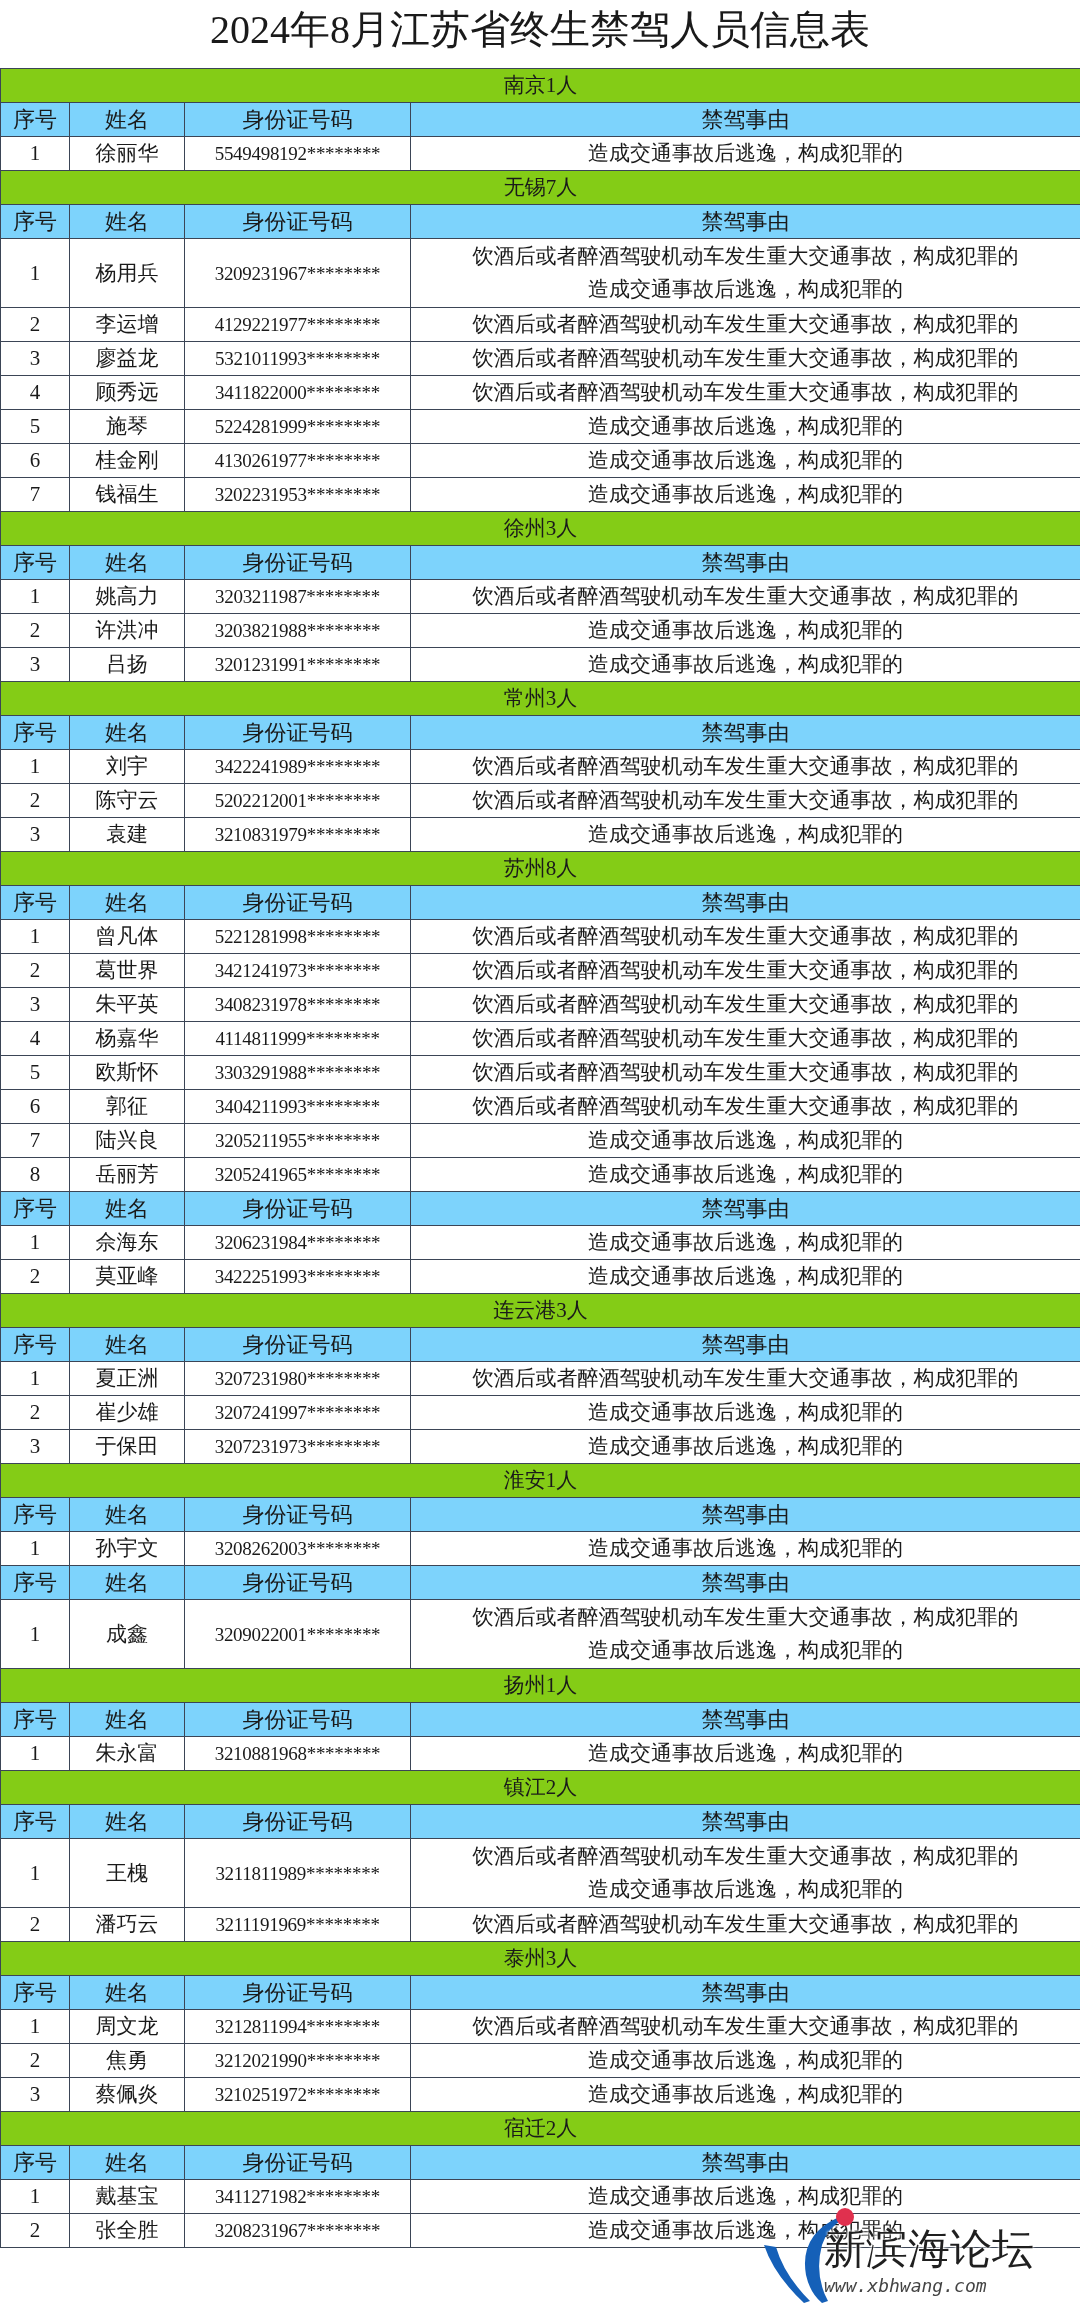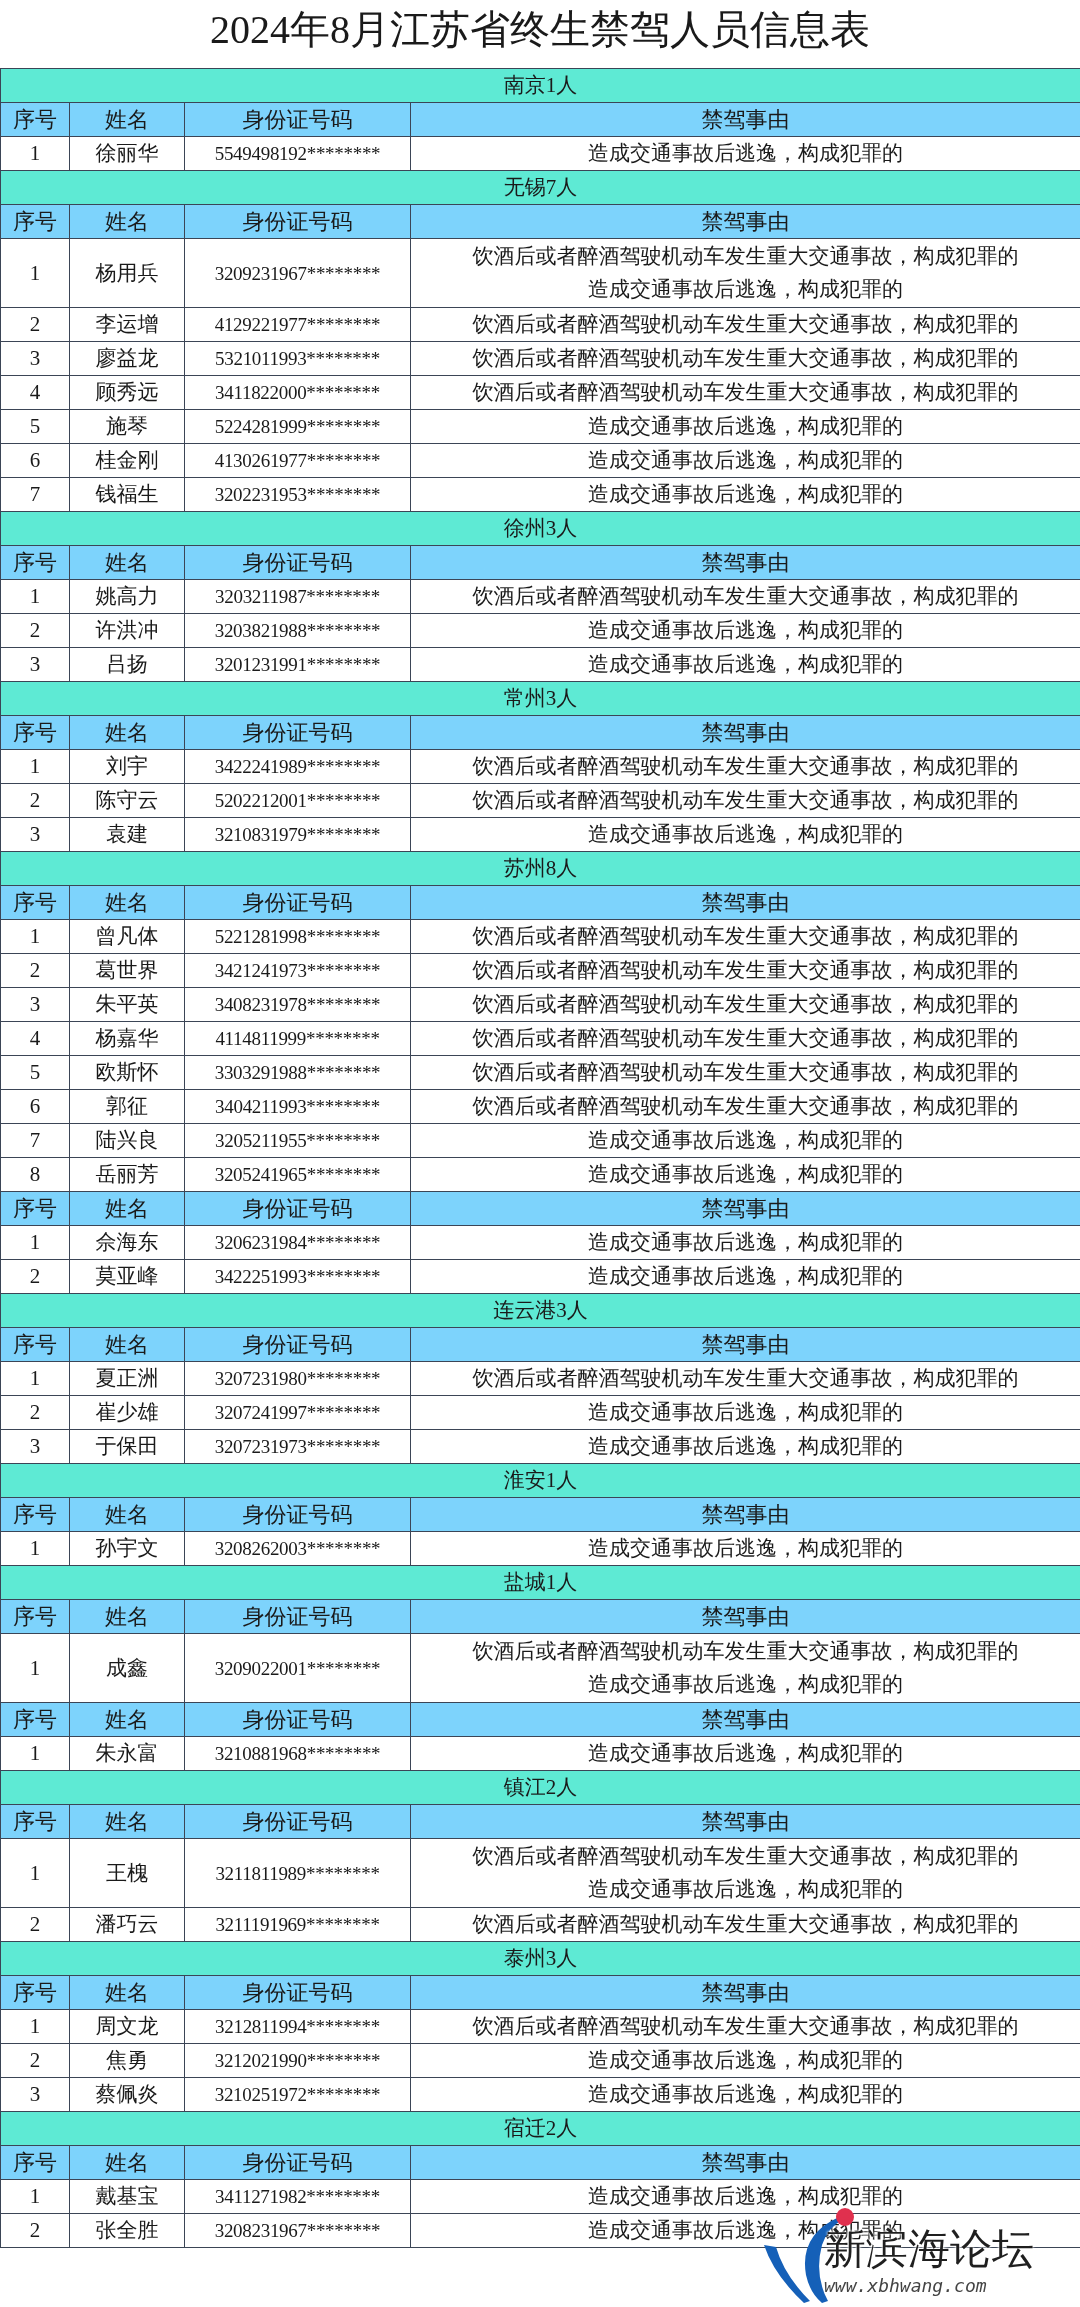--- a/index.html
+++ b/index.html
@@ -4,21 +4,21 @@
 <style>
   html, body { margin: 0; padding: 0; background: #ffffff; }
   body { width: 1080px; height: 2307px; position: relative; overflow: hidden;
          font-family: "Liberation Serif", "DejaVu Serif", serif; color: #1a1a1a; }
   .title { height: 68px; line-height: 60px; text-align: center; font-size: 40px;
            font-family: "Liberation Serif", "DejaVu Serif", serif; letter-spacing: 0px; }
   table { border-collapse: collapse; width: 1080px; table-layout: fixed; }
   col.c1 { width: 69px; } col.c2 { width: 115px; } col.c3 { width: 226px; } col.c4 { width: 670px; }
   td { border: 1.5px solid #3b4556; text-align: center; vertical-align: middle;
        height: 33px; padding: 0; font-size: 21px; line-height: 33px; white-space: nowrap; overflow: hidden; }
-  tr.section td { background: #5eead4; font-size: 21px; }
+  tr.section td { background: #84cc16; font-size: 21px; }
   tr.head td { background: #7dd3fc; font-size: 22px; }
   tr.data td { background: #ffffff; }
   td.id { font-size: 19px; letter-spacing: -0.3px; }
   td.reason { font-size: 21px; }
   tr.double td { height: 68px; }
   .reason-line { display: block; line-height: 33px; }
   .watermark { position: absolute; left: 744px; top: 2205px; width: 300px; height: 100px; pointer-events: none; }
   .wm-dot { position: absolute; left: 92px; top: 3px; width: 18px; height: 18px; border-radius: 50%; background: #e0304e; }
   .wm-logo { position: absolute; left: 0; top: 0; }
   .wm-text { position: absolute; left: 80px; top: 16px; font-size: 42px; color: #1f1f1f;
@@ -326,37 +326,37 @@
         <td>禁驾事由</td>
       </tr>
       <tr class="data">
         <td>1</td>
         <td>孙宇文</td>
         <td class="id">3208262003********</td>
         <td class="reason">
           <span class="reason-line">造成交通事故后逃逸，构成犯罪的</span>
         </td>
       </tr>
-      <tr class="section">
-        <td colspan="4">盐城1人</td>
-      </tr>
       <tr class="head">
         <td>序号</td>
         <td>姓名</td>
         <td>身份证号码</td>
         <td>禁驾事由</td>
       </tr>
       <tr class="data double">
         <td>1</td>
         <td>成鑫</td>
         <td class="id">3209022001********</td>
         <td class="reason">
           <span class="reason-line">饮酒后或者醉酒驾驶机动车发生重大交通事故，构成犯罪的</span>
           <span class="reason-line">造成交通事故后逃逸，构成犯罪的</span>
         </td>
+      </tr>
+      <tr class="section">
+        <td colspan="4">扬州1人</td>
       </tr>
       <tr class="head">
         <td>序号</td>
         <td>姓名</td>
         <td>身份证号码</td>
         <td>禁驾事由</td>
       </tr>
       <tr class="data">
         <td>1</td>
         <td>朱永富</td>

